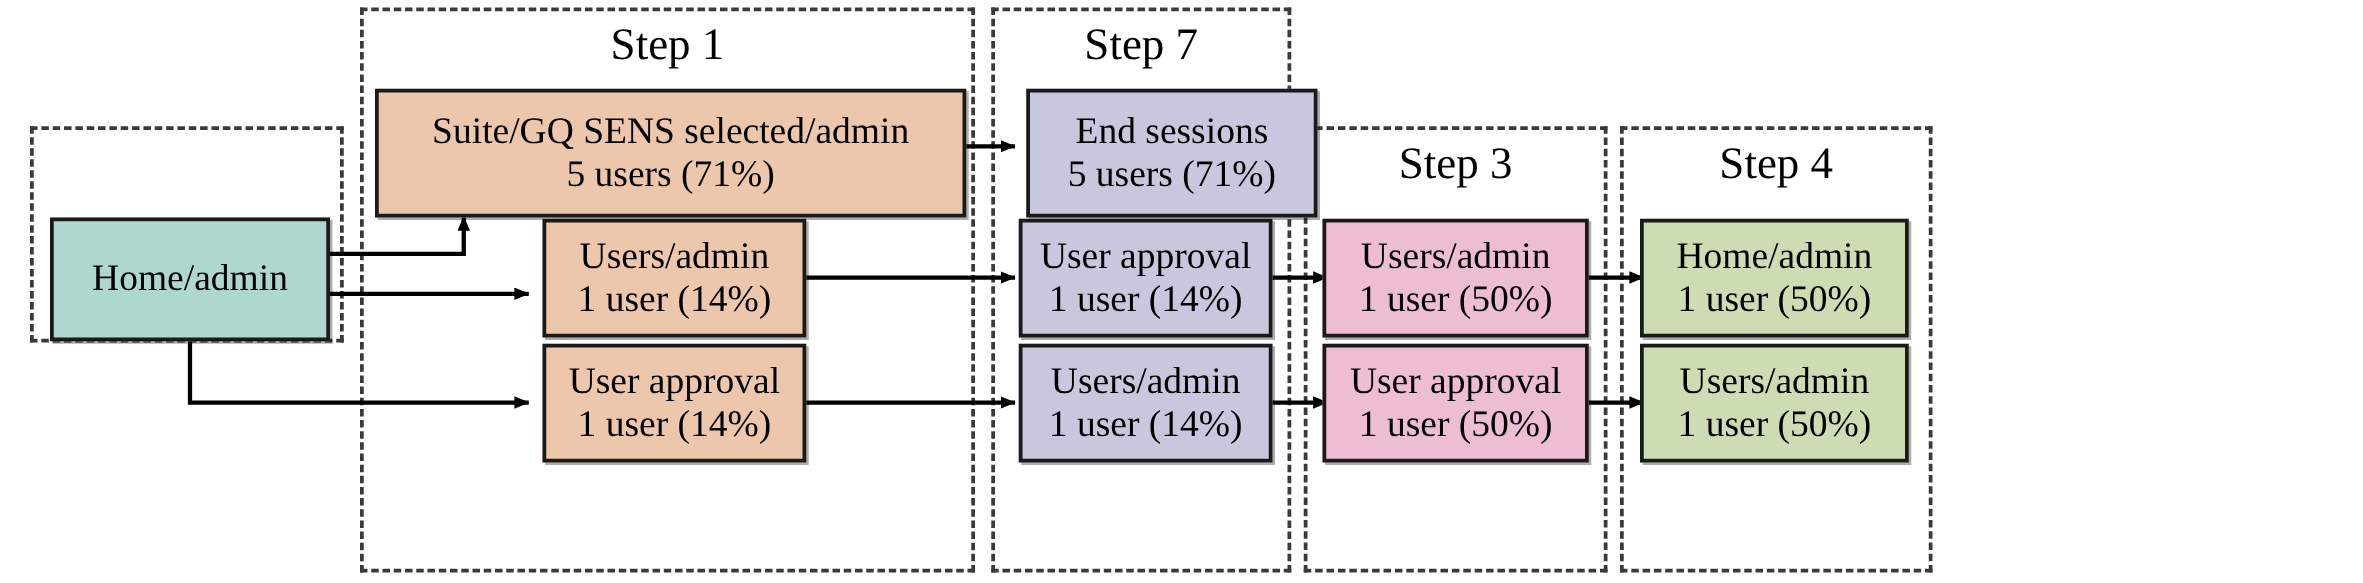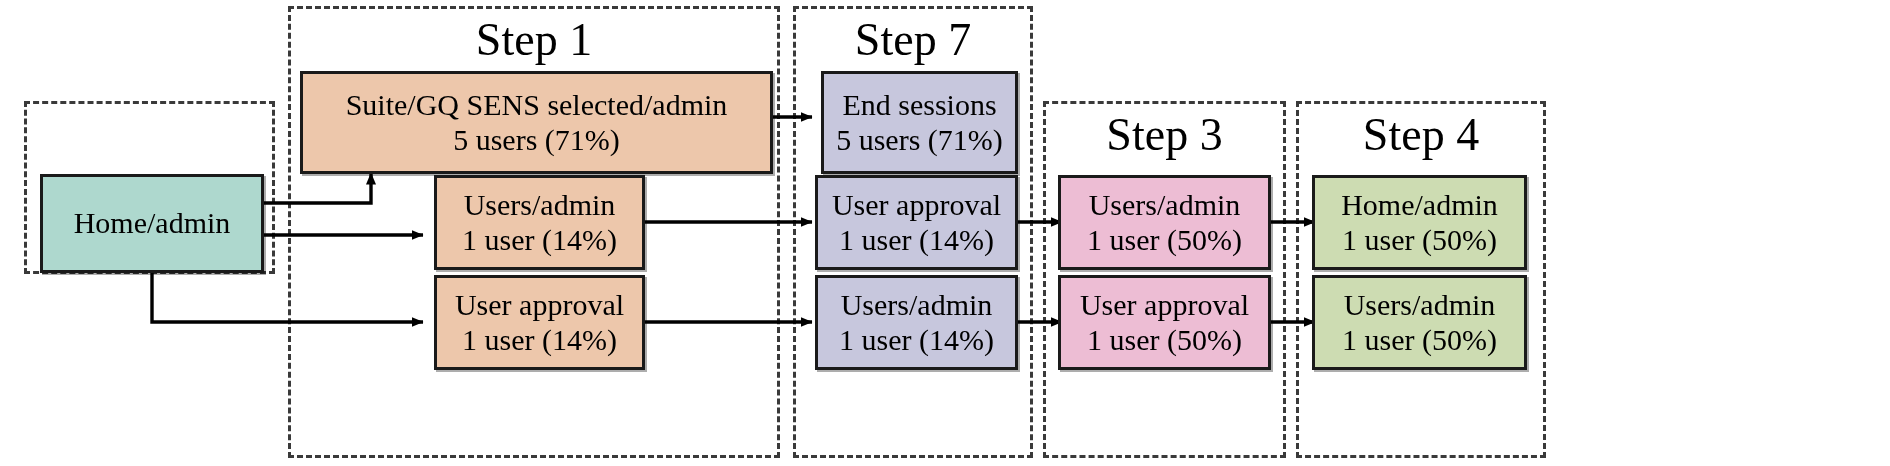--- a/index.html
+++ b/index.html
@@ -10,21 +10,21 @@
   
   .step-group{
     position:absolute;
     border:3px dashed #3a3a3a;
     box-sizing:border-box;
     background:transparent;
   }
   .step-title{
     position:absolute;
     text-align:center;
-    font-size:46px;
+    font-size:36px;
     line-height:1;
     color:#000;
     white-space:nowrap;
     font-family:"Liberation Serif", serif;
   }
 
   
   .node{
     position:absolute;
     box-sizing:border-box;
@@ -102,21 +102,21 @@
   </div>
   <div class="node" style="left:434px; top:175px; width:211px; height:95px; background:#edc7ab;">
     <span class="l1">Users/admin</span>
     <span class="l2">1 user (14%)</span>
   </div>
   <div class="node" style="left:434px; top:275px; width:211px; height:95px; background:#edc7ab;">
     <span class="l1">User approval</span>
     <span class="l2">1 user (14%)</span>
   </div>
 
-  <div class="node" style="left:821px; top:71px; width:197px; height:103px; background:#c7c7dd;">
+  <div class="node" style="left:821px; top:71px; width:233px; height:103px; background:#c7c7dd;">
     <span class="l1">End sessions</span>
     <span class="l2">5 users (71%)</span>
   </div>
   <div class="node" style="left:815px; top:175px; width:203px; height:95px; background:#c7c7dd;">
     <span class="l1">User approval</span>
     <span class="l2">1 user (14%)</span>
   </div>
   <div class="node" style="left:815px; top:275px; width:203px; height:95px; background:#c7c7dd;">
     <span class="l1">Users/admin</span>
     <span class="l2">1 user (14%)</span>

